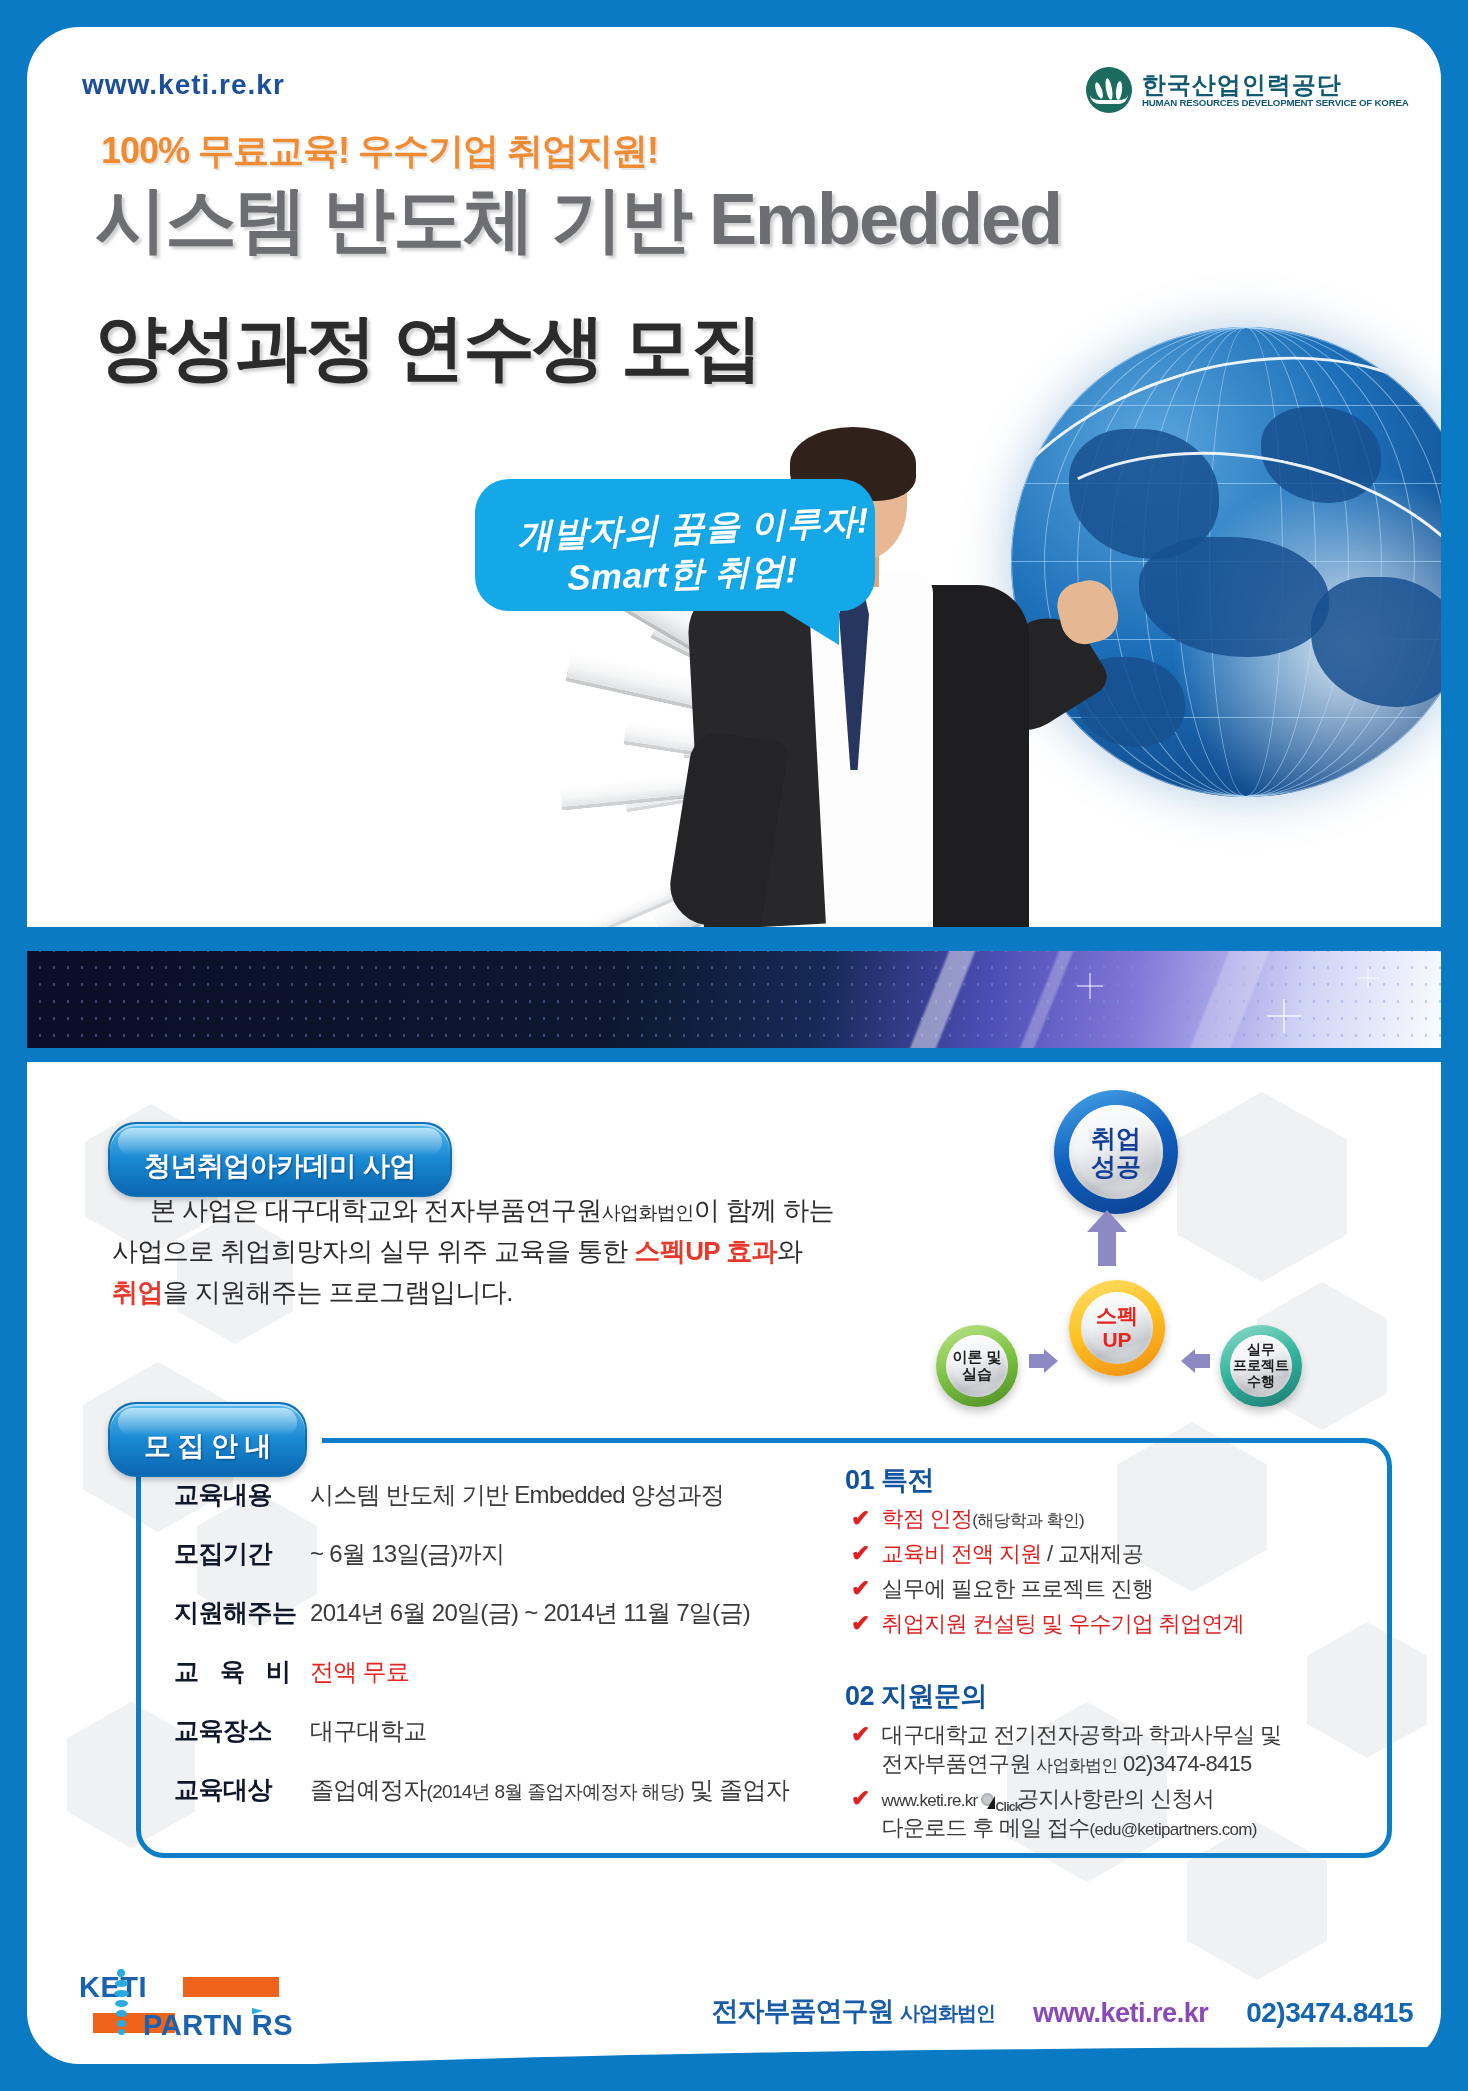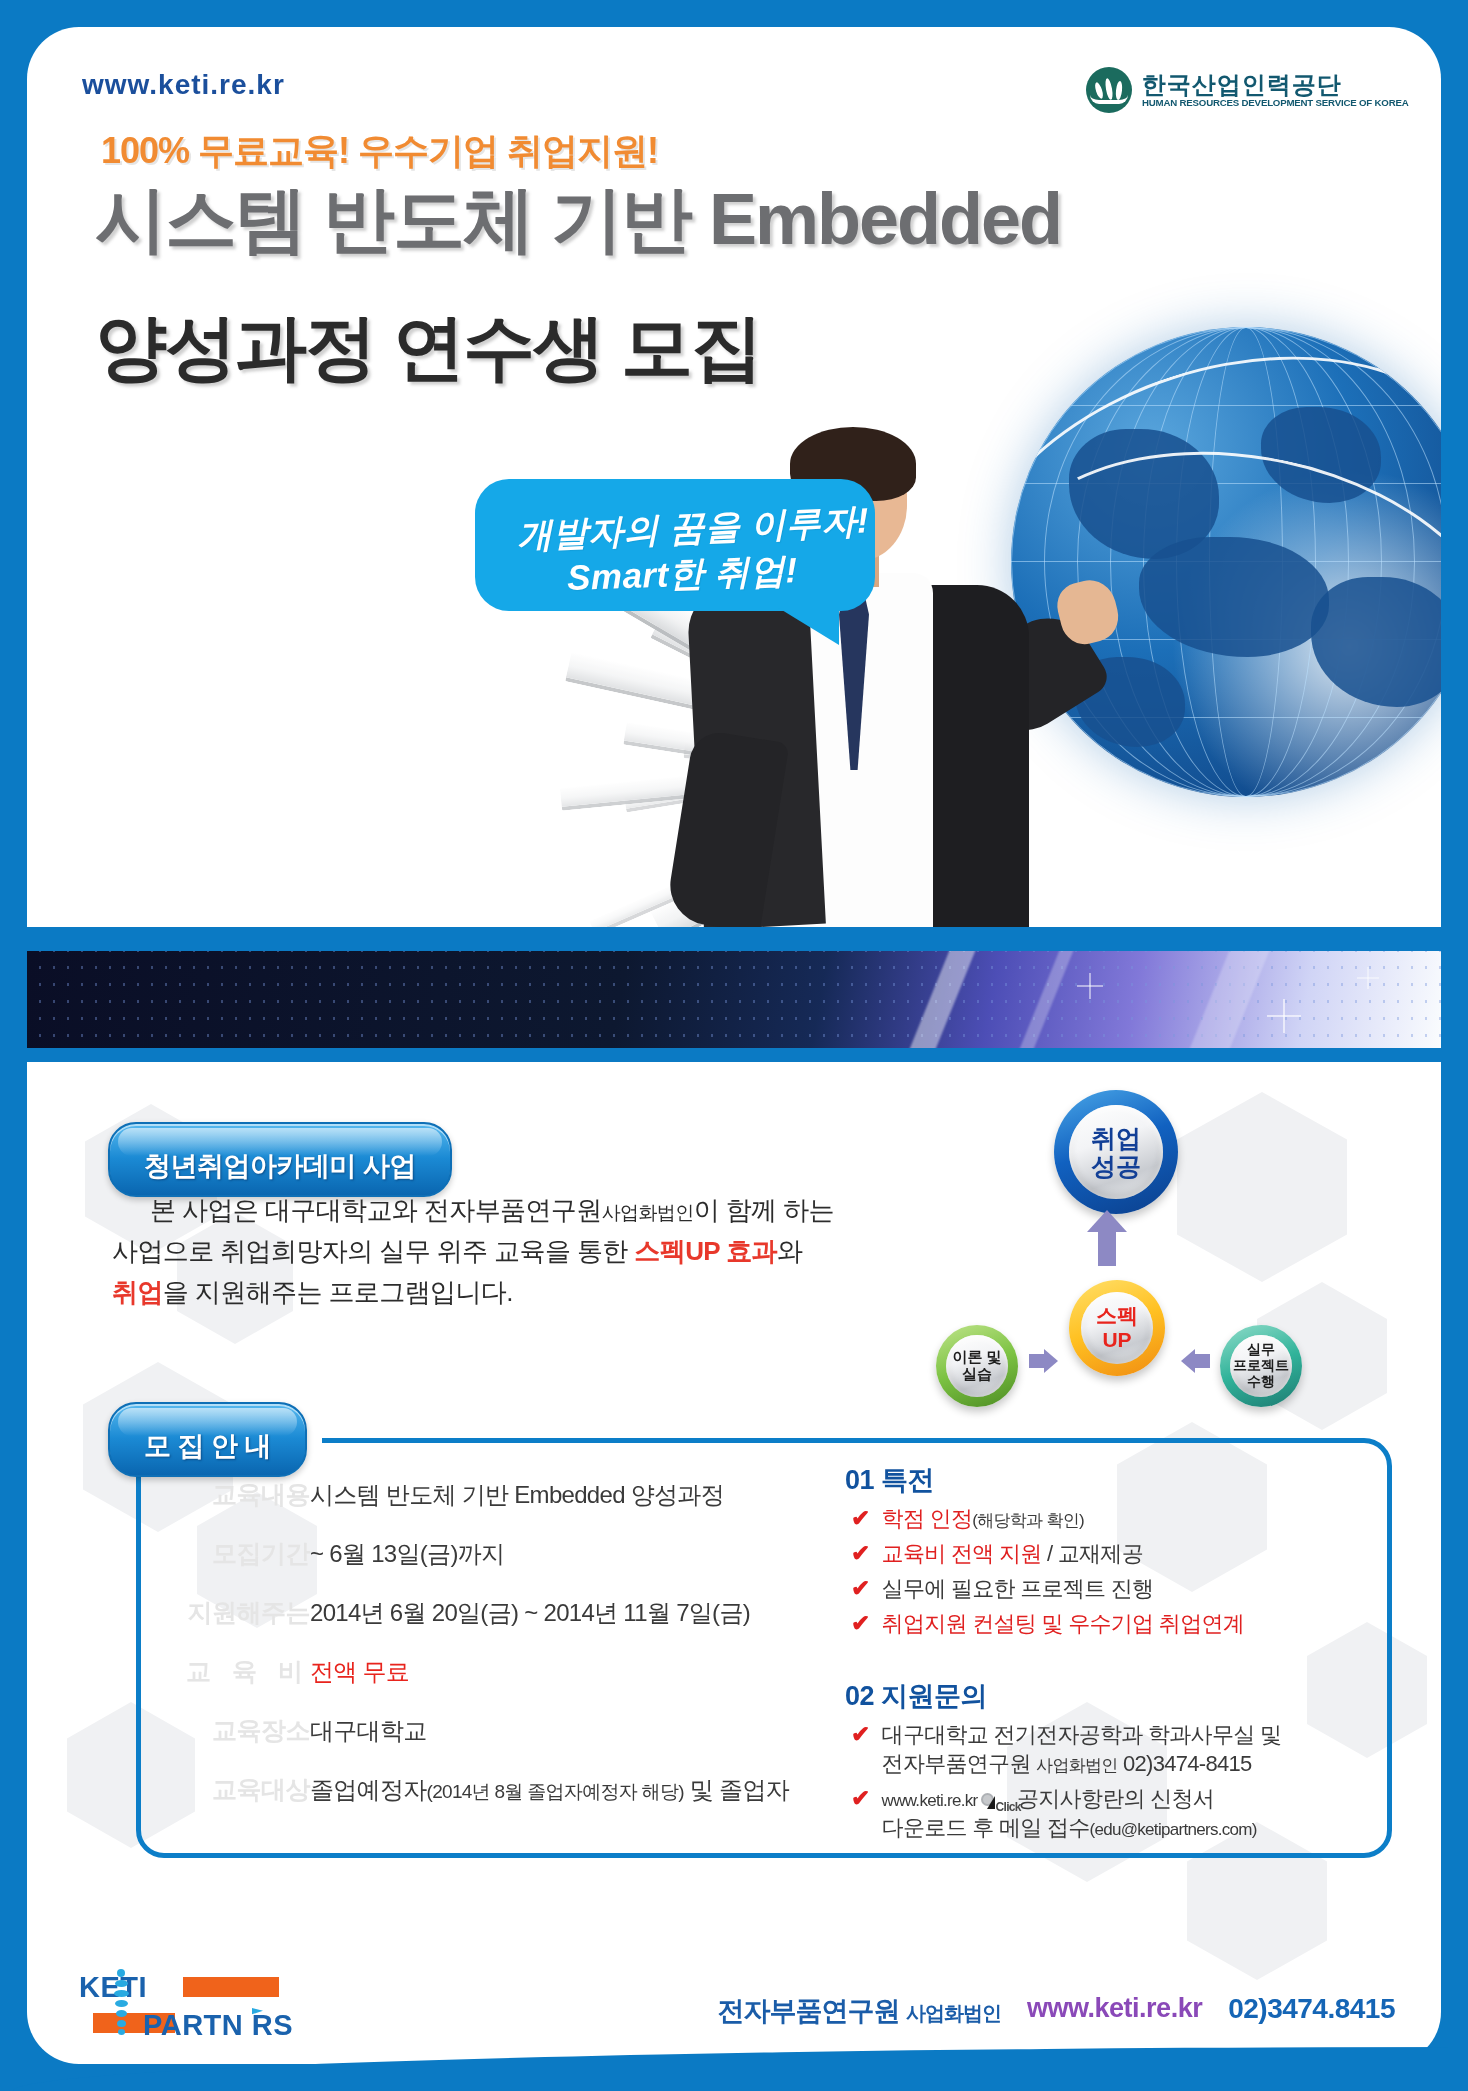--- a/index.html
+++ b/index.html
@@ -293,21 +293,21 @@
   .info-box:before {
     
     content:""; position:absolute; left:-5px; top:-9px;
     width:186px; height:9px; background:#ffffff;
   }
 
   .rows { position:absolute; left:174px; top:1478px; width:620px; }
   .row { display:flex; align-items:baseline; margin-bottom:26px; }
   .row .lbl {
     width:136px; flex:none; font-size:25px; font-weight:bold;
-    color:#e5e5e5; letter-spacing:-0.5px;text-align:right;
+    color:#0f172a; letter-spacing:-0.5px;
   }
   .row .lbl.sp { letter-spacing:7px; }
   .row .val { font-size:24px; color:#3a3a3a; letter-spacing:-0.7px; }
   .row .val.red { color:#e8241d; }
   .row .val .sm { font-size:19px; }
 
   .col2 { position:absolute; left:845px; top:1462px; width:520px; }
   .h-num {
     font-size:27px; font-weight:bold; color:#11529e; letter-spacing:-0.5px;
     margin-bottom:6px;
@@ -364,22 +364,22 @@
     position:absolute; left:36px; top:0; width:18px; height:66px;
   }
   .keti-logo .dots i {
     position:absolute; left:2px; display:block; background:#29aae1; border-radius:50%;
   }
   .keti-logo .flag {
     position:absolute; left:173px; top:39px; width:11px; height:13px;
     background:#29aae1; clip-path:polygon(0 0,100% 22%,0 48%);
   }
   .foot-txt {
-    position:absolute; right:73px; bottom:62px;
-    display:flex; align-items:flex-start; gap:26px; white-space:nowrap;
+    position:absolute; right:55px; bottom:62px;
+    display:flex; align-items:flex-end; gap:38px; white-space:nowrap;
   }
   .foot-txt .org { font-size:27px; font-weight:bold; color:#1a5ca8; letter-spacing:-1px; }
   .foot-txt .org .sm { font-size:20px; }
   .foot-txt .web { font-size:27px; font-weight:bold; color:#8a49b8; letter-spacing:-0.5px; }
   .foot-txt .tel { font-size:28px; font-weight:bold; color:#1565b5; letter-spacing:-0.5px; }
   .foot-wave {
     position:absolute; left:0; right:0; bottom:0; height:44px;
     background:#0b7ac4;
     border-radius:100% 0 0 0 / 100% 0 0 0;
   }

